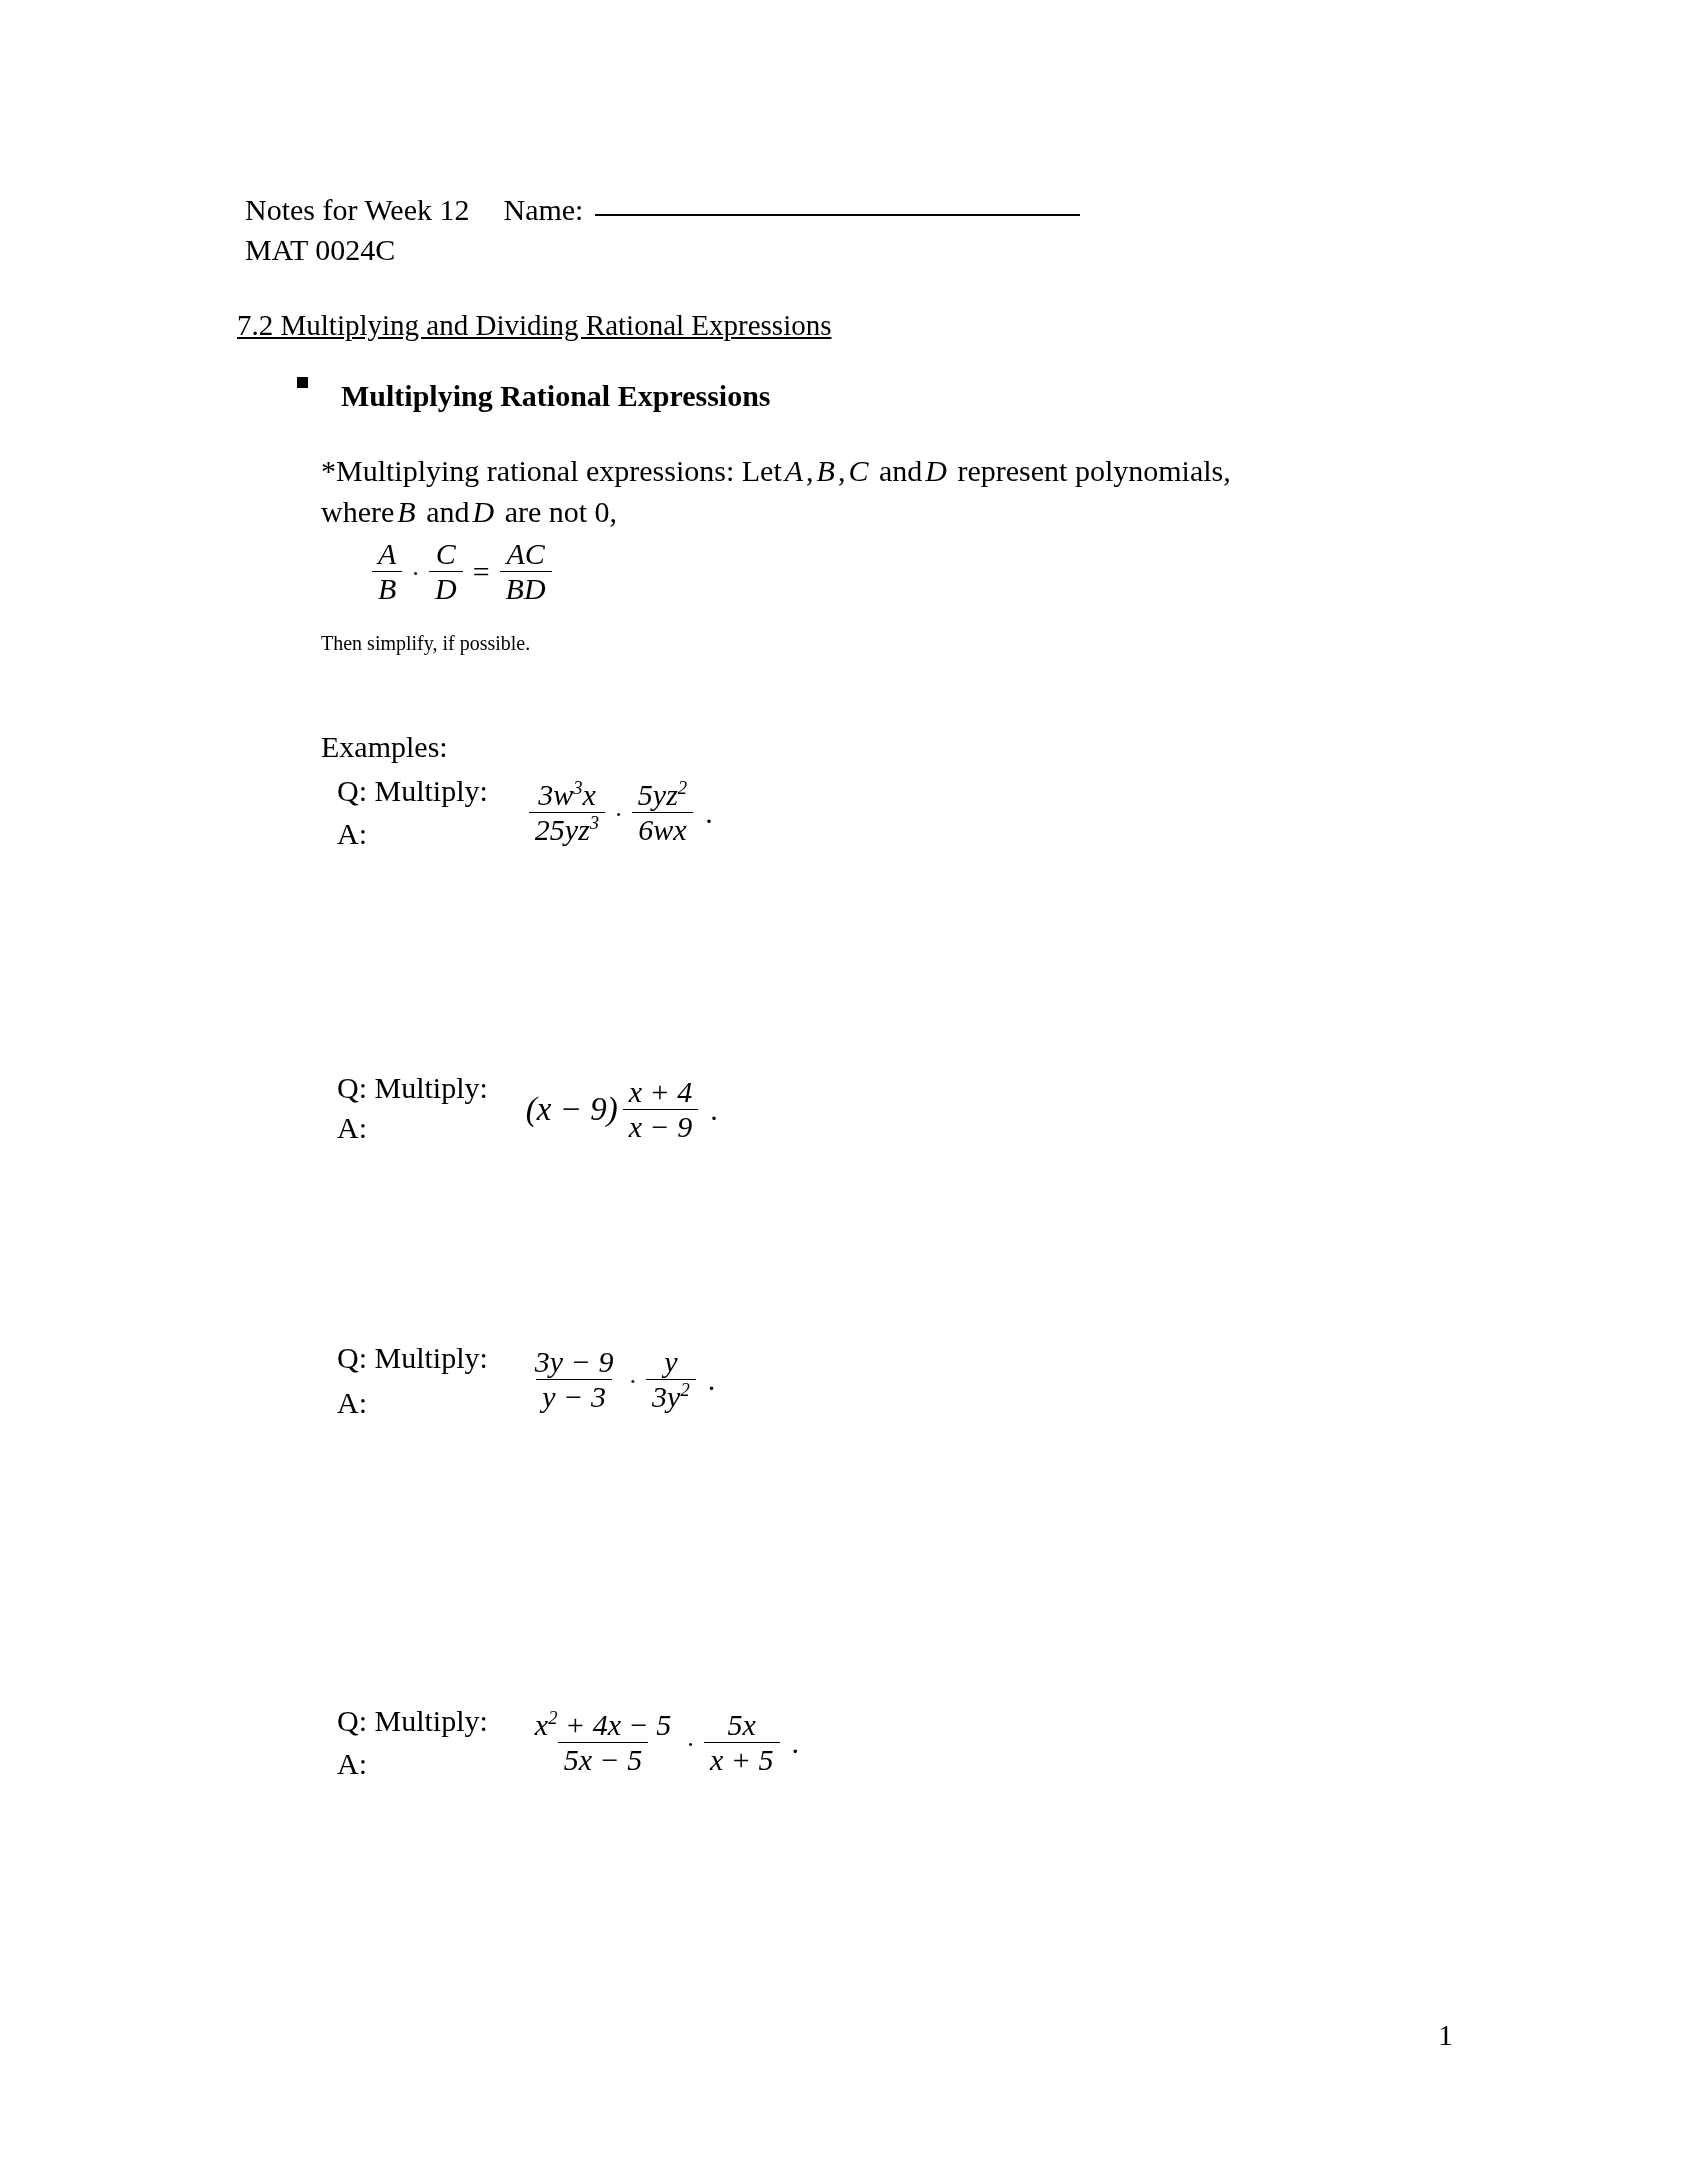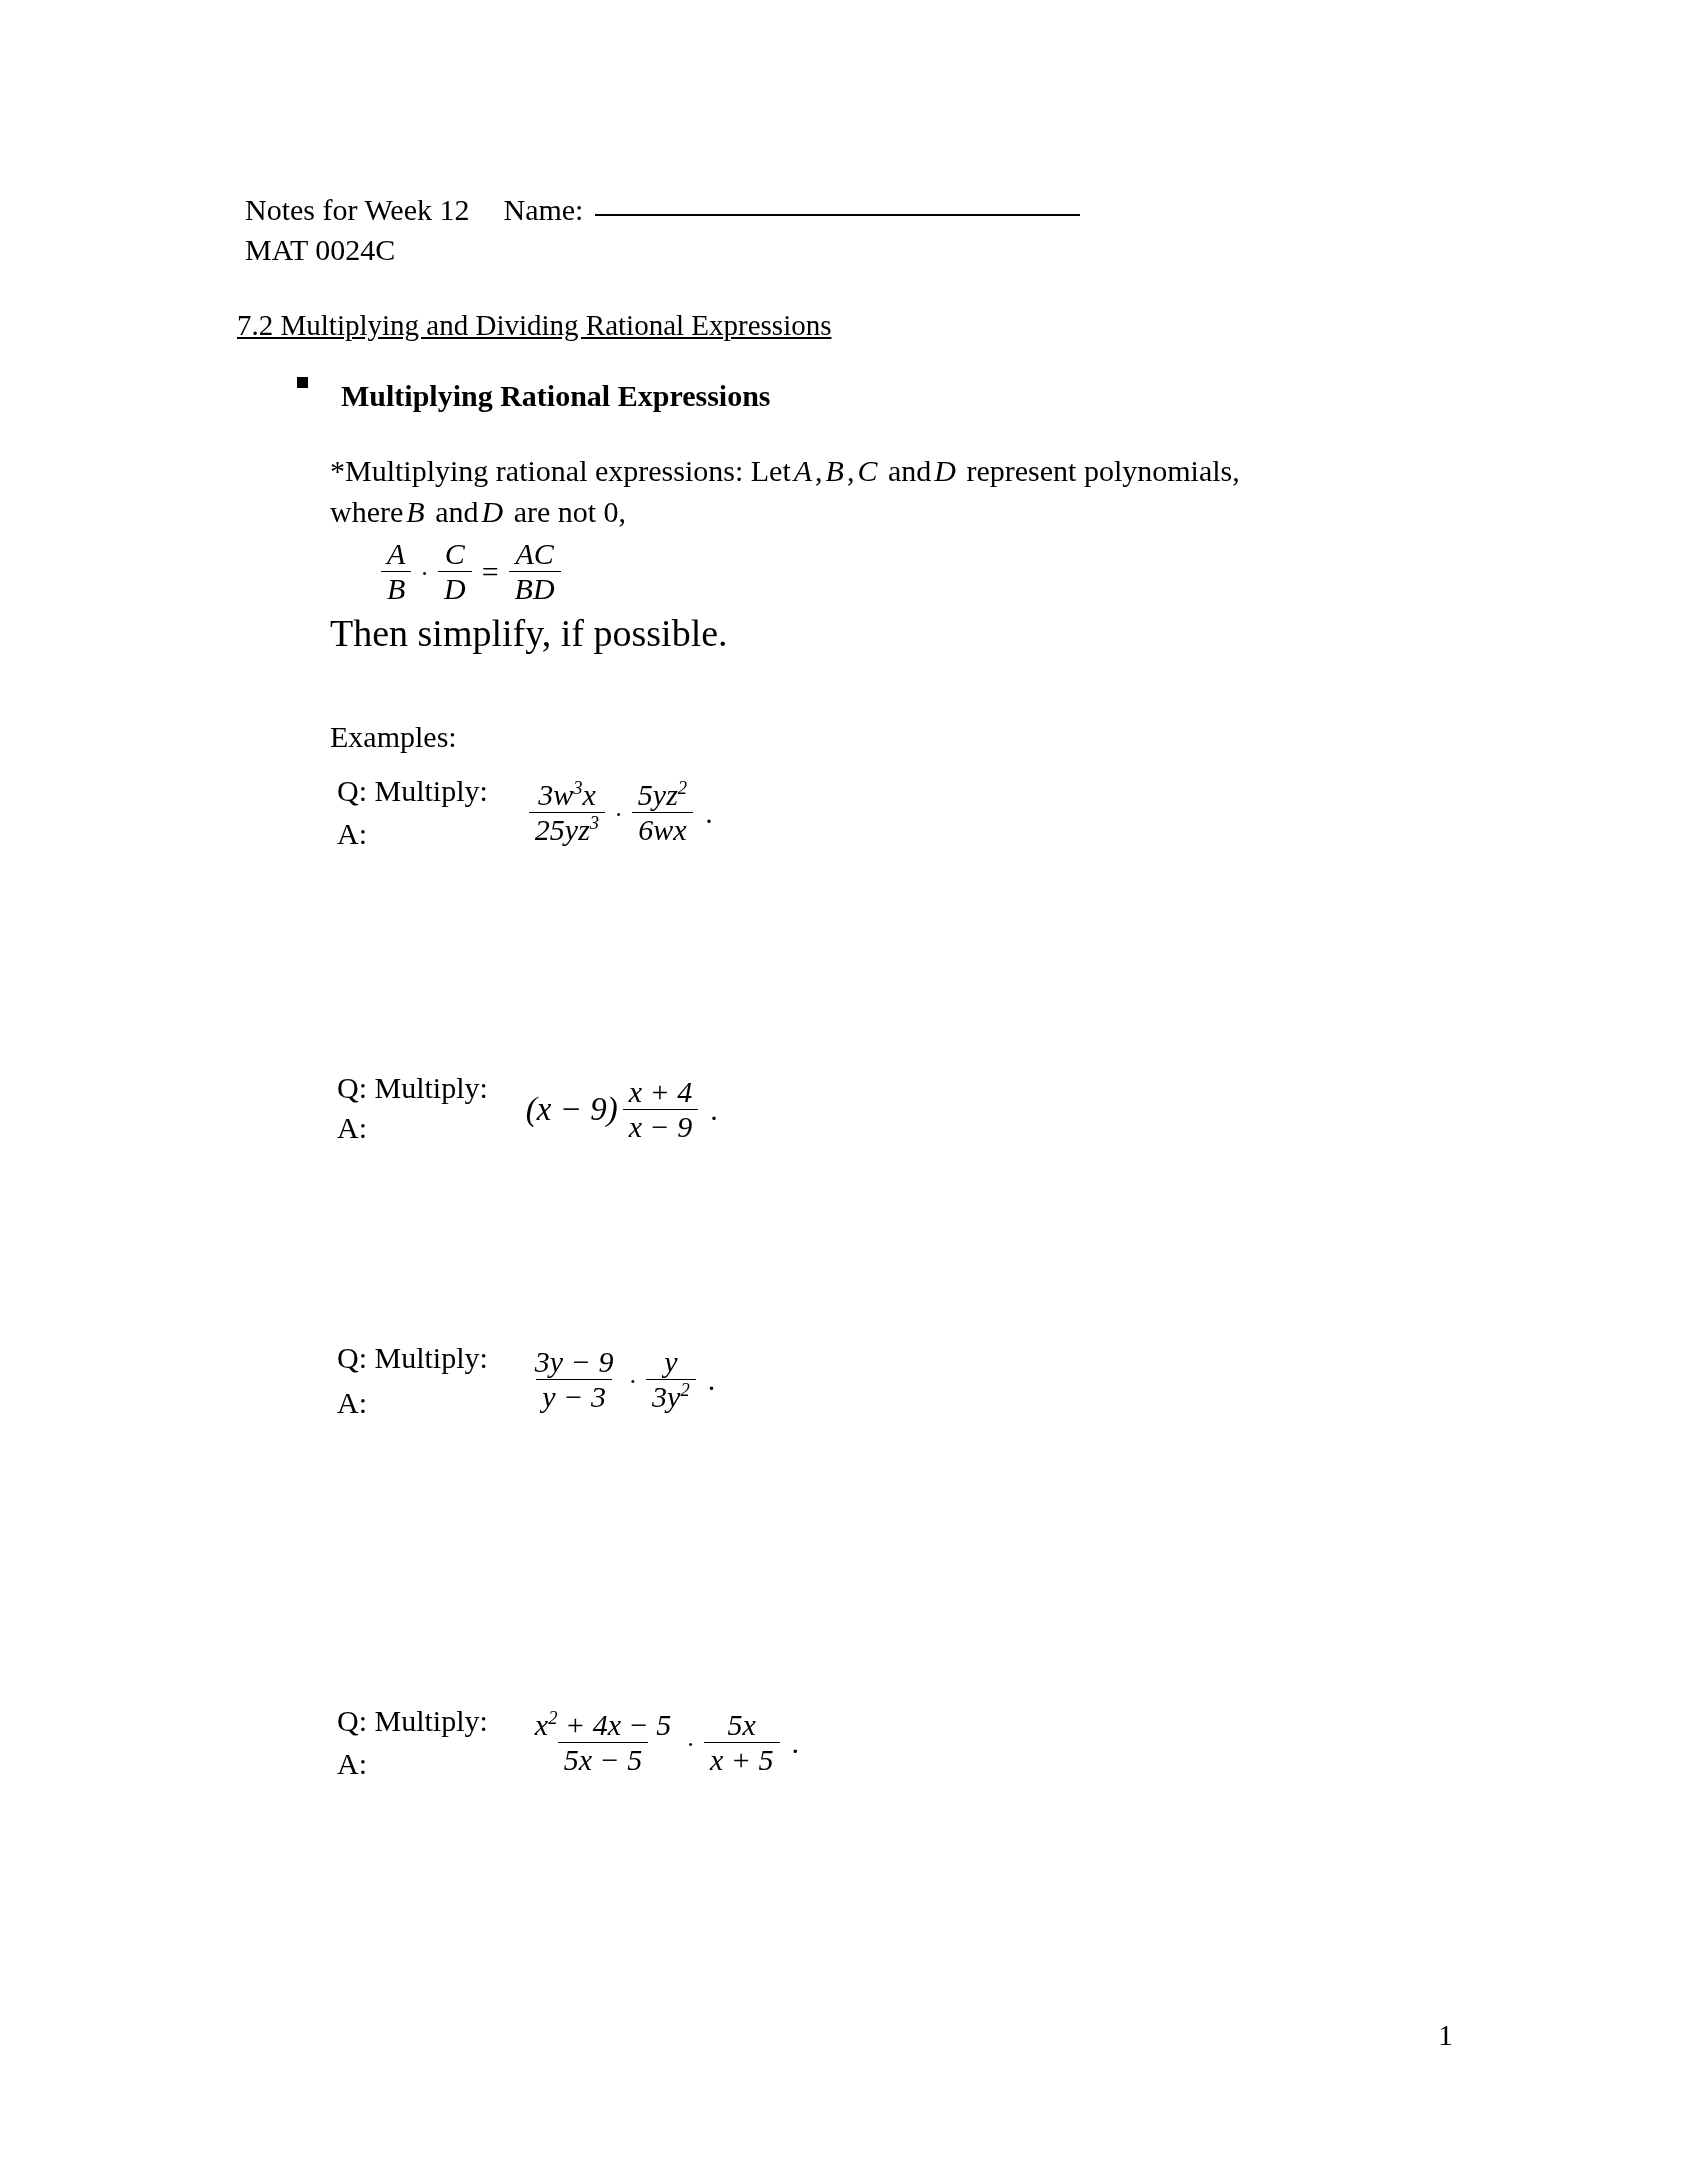--- a/index.html
+++ b/index.html
@@ -85,21 +85,21 @@
     top: -2px;
   }
   .bullet-label {
     font-size: 30px;
     font-weight: bold;
     white-space: nowrap;
   }
   
   .body-block {
     position: absolute;
-    left: 330px;
+    left: 321px;
     top: 450px;
     width: 1089px;
   }
   .para {
     font-size: 30px;
     line-height: 41px;
   }
   .para-l2 { font-size: 30px; line-height: 41px; }
   .mvar {
     font-family: "Liberation Serif", "DejaVu Serif", serif;
@@ -141,23 +141,23 @@
     font-size: 30px;
   }
   .op-dot {
     padding: 0 6px;
     font-style: normal;
     font-size: 26px;
     position: relative;
     top: 2px;
   }
   .then-line {
-    font-size: 38px;
+    font-size: 20px;
     line-height: 41px;
-    margin-top: 6px;
+    margin-top: 16px;
   }
   .examples-line {
     font-size: 30px;
     line-height: 41px;
     margin-top: 62px;
   }
   
   .q-row {
     position: absolute;
     left: 337px;

